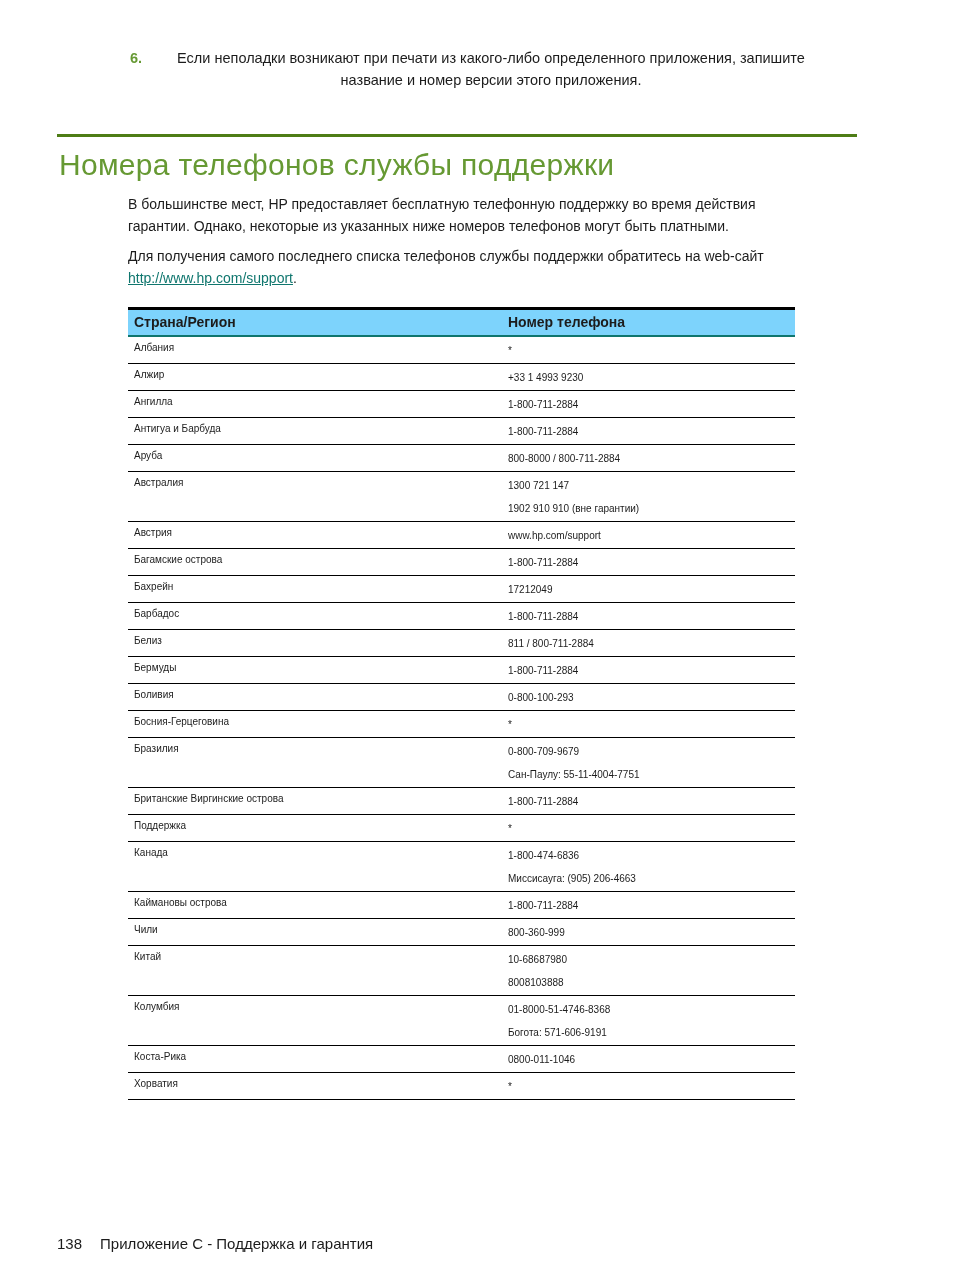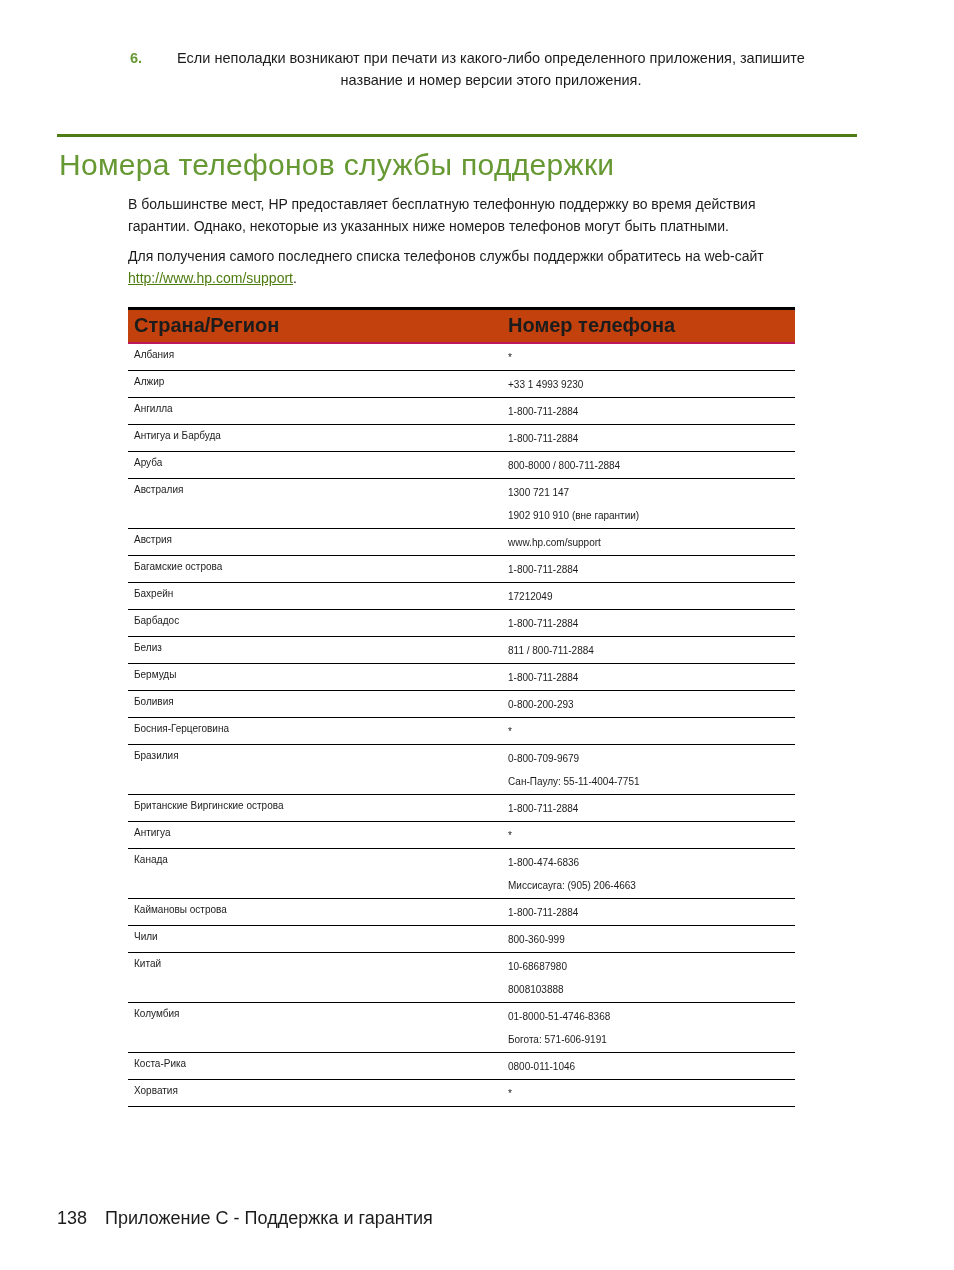--- a/index.html
+++ b/index.html
@@ -33,51 +33,51 @@
     color: #669933;
   }
 
   
   .intro {
     position: absolute; left: 128px; top: 193px; width: 682px;
     font-size: 14px; line-height: 22px;
   }
   .intro p { margin: 0; }
   .intro p + p { margin-top: 8px; }
-  .support-link { color: #4d7c0f; text-decoration: underline; }
+  .support-link { color: #0f766e; text-decoration: underline; }
 
   
   .phone-table {
     position: absolute; left: 128px; top: 307px; width: 667px;
     border-collapse: collapse; table-layout: fixed;
   }
   .phone-table col.col-country { width: 380px; }
   .phone-table col.col-phone   { width: 287px; }
   .phone-table thead th {
-    background: #c2410c;
+    background: #7dd3fc;
     border-top: 3px solid #000;
-    border-bottom: 2px solid #be185d;
-    font-size: 20px; font-weight: bold; text-align: left;
+    border-bottom: 2px solid #0f766e;
+    font-size: 14px; font-weight: bold; text-align: left;
     padding: 4px 0 5px 6px;
   }
   .phone-table thead th.h-phone { padding-left: 0; }
   .phone-table td {
     border-bottom: 1.6px solid #000;
     vertical-align: top;
     font-size: 10px;
     padding: 5px 0 4px 6px;
   }
   .phone-table td.c-phone { padding-left: 0; }
   .phone-table td p { margin: 0; line-height: 17px; }
   .phone-table td p + p { margin-top: 6px; }
 
   
   .footer {
-    position: absolute; left: 57px; top: 1208px;
-    font-size: 18px; display: flex; align-items: center;
+    position: absolute; left: 57px; top: 1235px;
+    font-size: 15px; display: flex; align-items: center;
   }
   .footer .page-number { margin-right: 18px; }
 </style>
 </head>
 <body>
 
 <div class="step">
   <span class="step-number">6.</span>
   <span class="step-text">Если неполадки возникают при печати из какого-либо определенного приложения, запишите название и номер версии этого приложения.</span>
 </div>
@@ -186,21 +186,21 @@
   <tr>
     <td class="c-country">Бермуды</td>
     <td class="c-phone">
           <p>1-800-711-2884</p>
         </td>
   </tr>
 
   <tr>
     <td class="c-country">Боливия</td>
     <td class="c-phone">
-          <p>0-800-200-293</p>
+          <p>0-800-100-293</p>
         </td>
   </tr>
 
   <tr>
     <td class="c-country">Босния-Герцеговина</td>
     <td class="c-phone">
           <p>*</p>
         </td>
   </tr>
 
@@ -213,21 +213,21 @@
   </tr>
 
   <tr>
     <td class="c-country">Британские Виргинские острова</td>
     <td class="c-phone">
           <p>1-800-711-2884</p>
         </td>
   </tr>
 
   <tr>
-    <td class="c-country">Антигуа</td>
+    <td class="c-country">Поддержка</td>
     <td class="c-phone">
           <p>*</p>
         </td>
   </tr>
 
   <tr>
     <td class="c-country">Канада</td>
     <td class="c-phone">
           <p>1-800-474-6836</p>
           <p>Миссисауга: (905) 206-4663</p>

